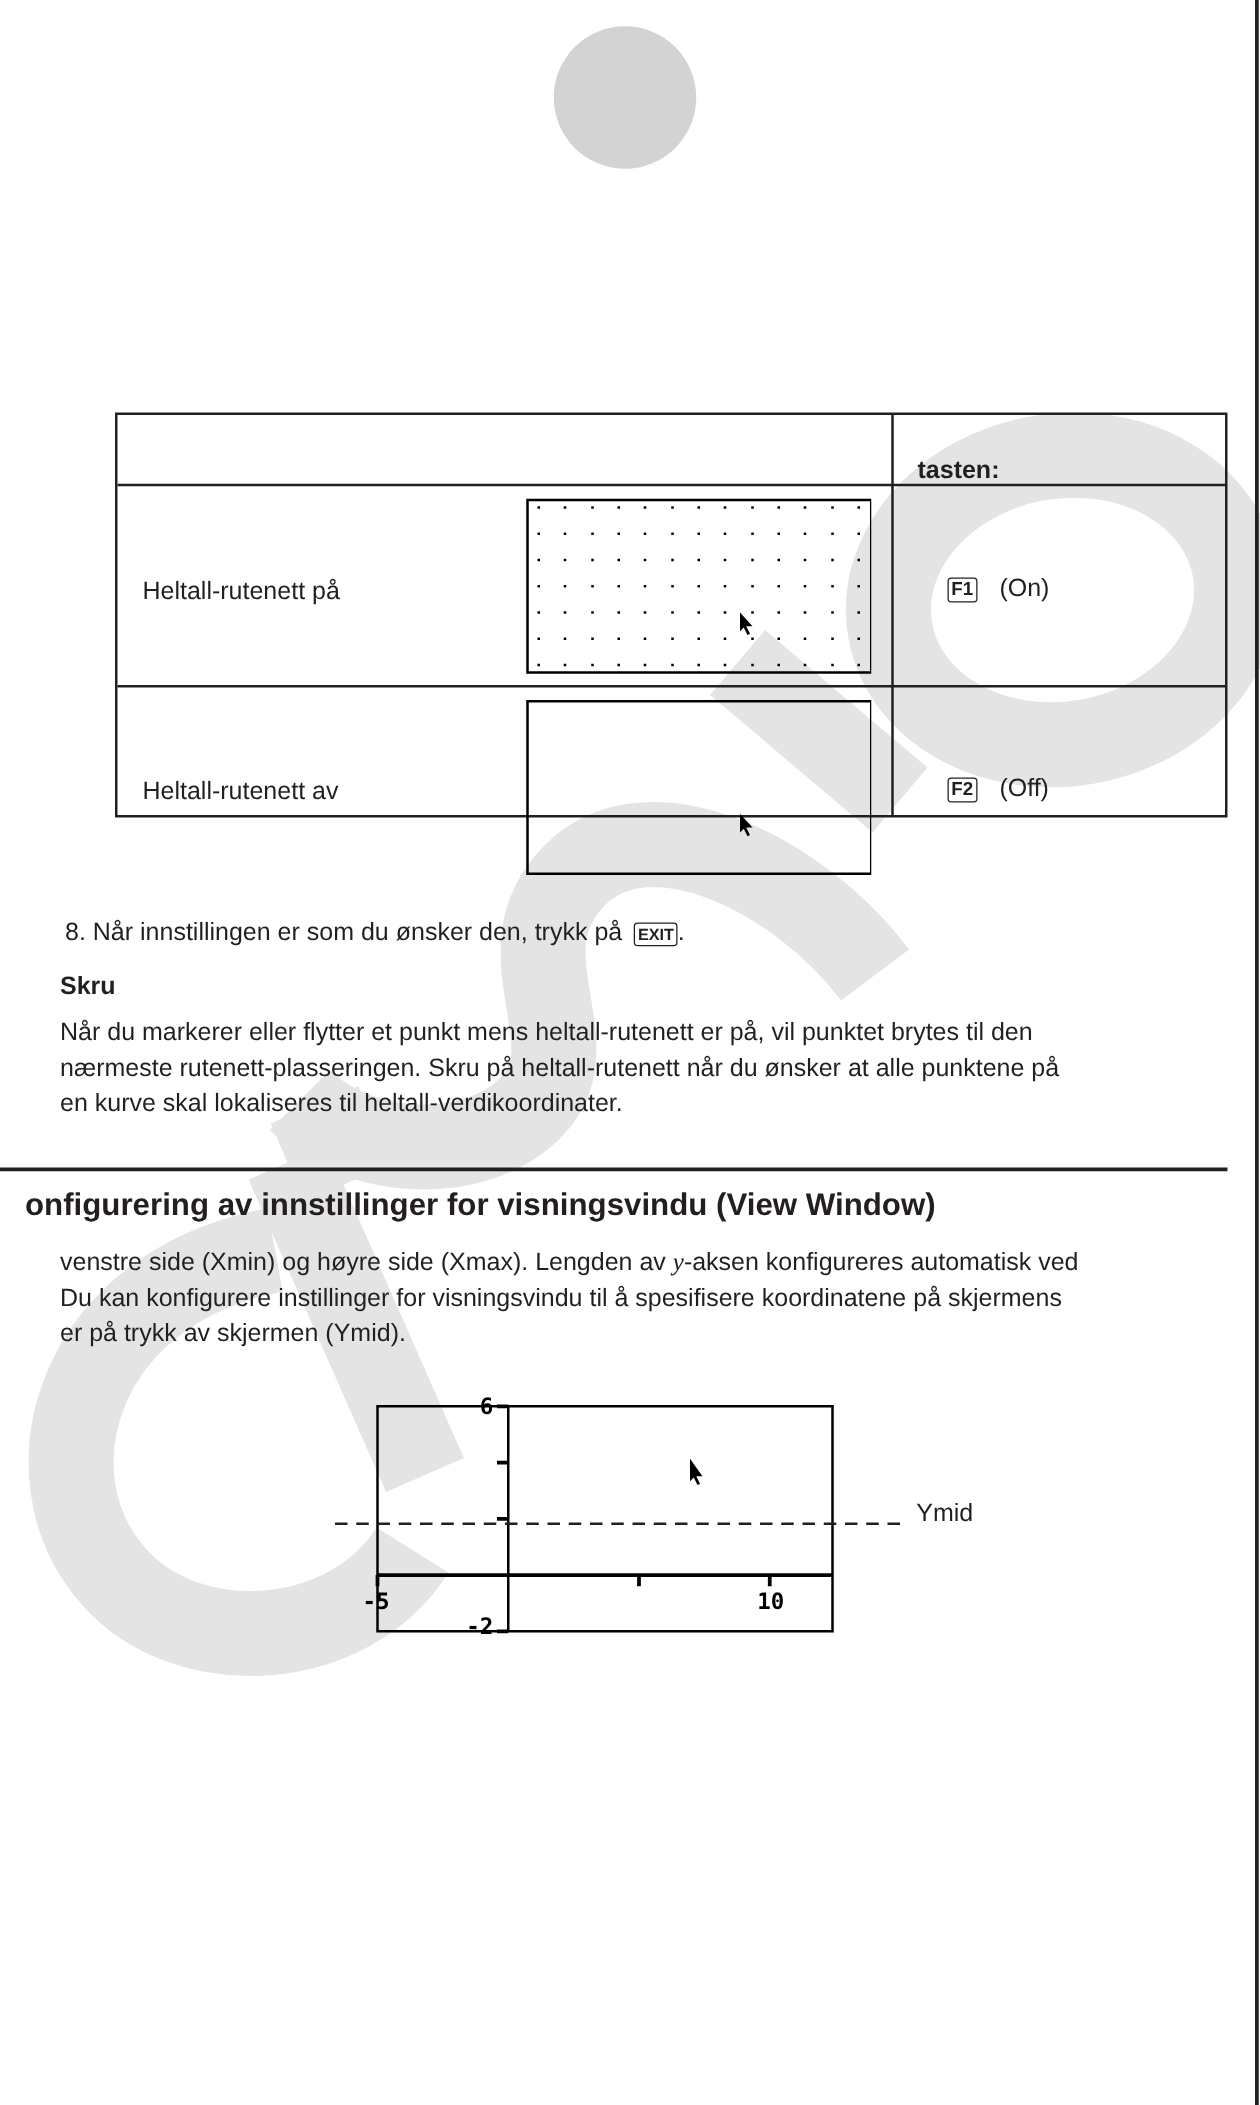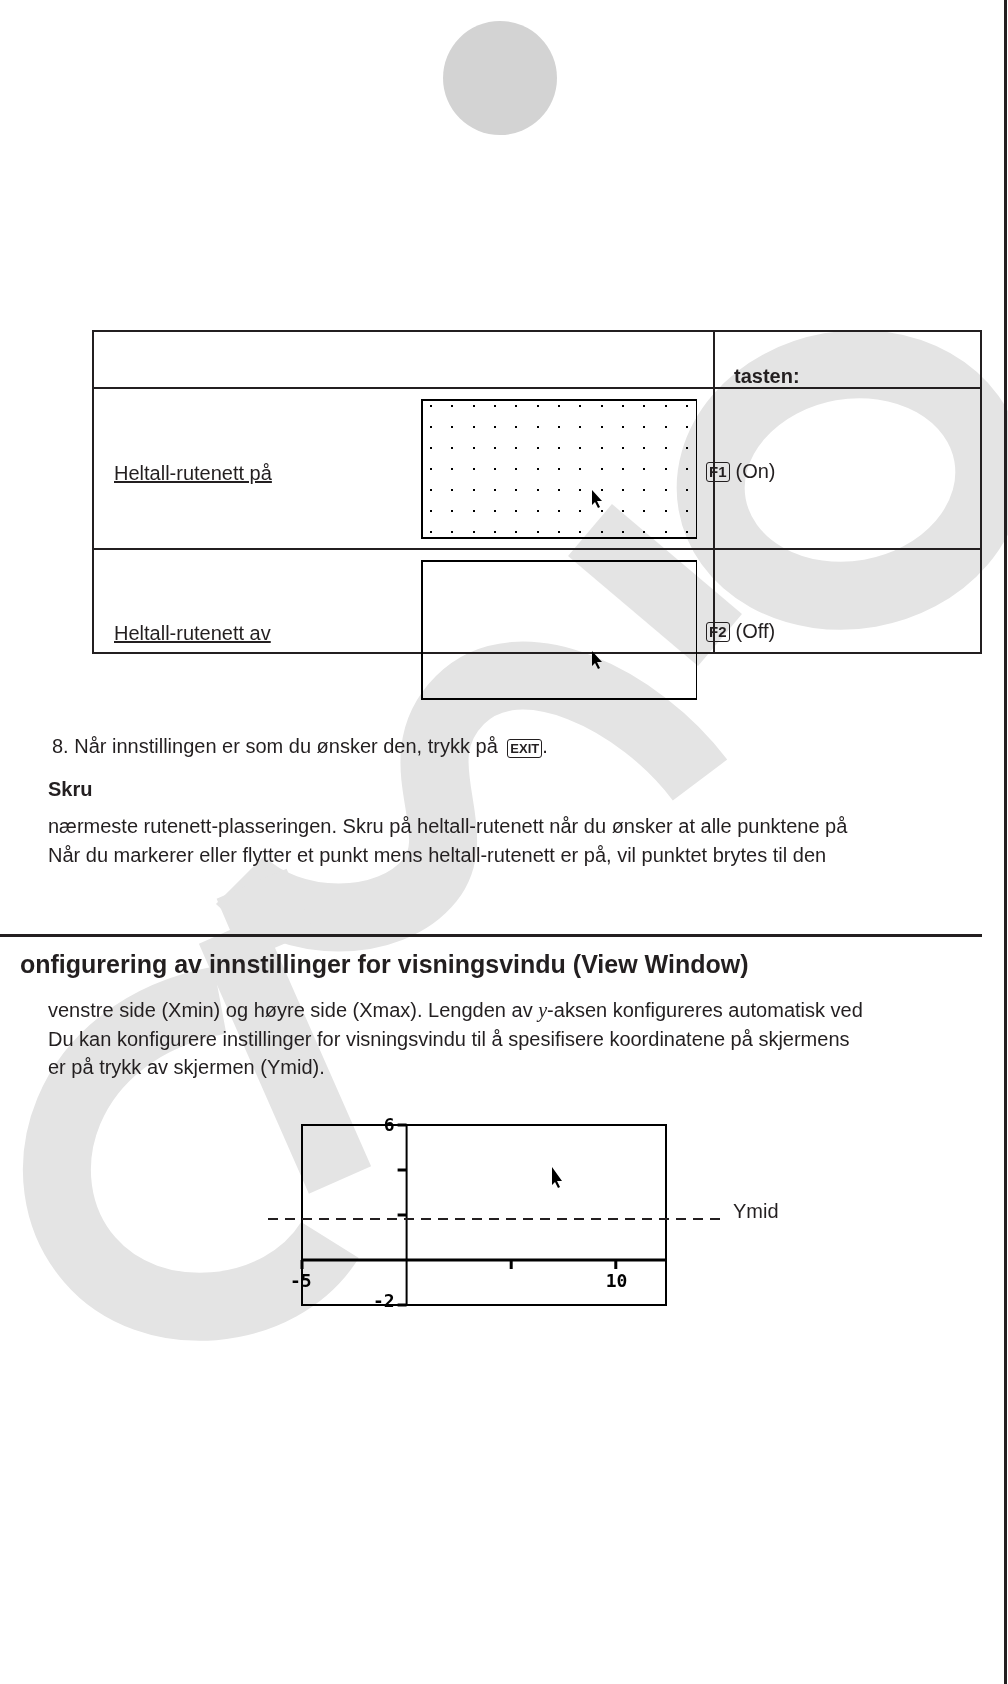--- a/index.html
+++ b/index.html
@@ -13,22 +13,22 @@
   .page-edge { position:absolute; left:1004px; top:0; width:3px; height:1684px; background:#231f20; z-index:2; }
 
   
   .binder-dot { position:absolute; left:443px; top:21px; width:114px; height:114px; border-radius:50%; background:#d3d3d3; z-index:1; }
 
   
   .tbl { position:absolute; left:92px; top:330px; width:890px; height:324px; border:2px solid #231f20; box-sizing:border-box; z-index:1; }
   .tbl .vline { position:absolute; left:619px; top:0; width:2px; height:100%; background:#231f20; }
   .tbl .hline { position:absolute; left:0; width:100%; height:2px; background:#231f20; }
   .tbl .hdr-key { position:absolute; left:640px; top:33px; font-weight:bold; font-size:20px; }
-  .row-label { position:absolute; left:20px; font-size:20px;text-decoration:underline; }
-  .key-cell { position:absolute; left:612px; font-size:20px; display:flex; align-items:center; gap:6px; }
+  .row-label { position:absolute; left:20px; font-size:20px; }
+  .key-cell { position:absolute; left:664px; font-size:20px; display:flex; align-items:center; gap:18px; }
   .keycap { display:inline-block; border:1.5px solid #231f20; border-radius:3px; font-weight:bold; font-size:15px; line-height:16px; padding:1px 2px; }
 
   
   .screen { position:absolute; border:2px solid #000; border-right-width:1px; background:transparent; box-sizing:border-box; }
   .grid-dot { position:absolute; width:2px; height:2px; background:#000; }
   .cursor { position:absolute; width:14px; height:20px; }
 
   
   .p { position:absolute; font-size:20px; line-height:28.5px; z-index:1; }
   .merk { position:absolute; left:48px; top:778px; font-weight:bold; font-size:20px; z-index:1; }
@@ -183,22 +183,23 @@
   </svg>
 </div>
 
 <div class="p" style="left:52px; top:732px;">
   <span>8.  Når innstillingen er som du ønsker den, trykk på</span>
   <span class="keycap" style="font-size:13px; line-height:15px; margin-left:4px;">EXIT</span><span>.</span>
 </div>
 
 <div class="merk">Skru</div>
 <div class="p" style="left:48px; top:812px;">
+  <div>Når du markerer eller flytter et punkt mens heltall-rutenett er på, vil punktet brytes til den</div>
   <div>nærmeste rutenett-plasseringen. Skru på heltall-rutenett når du ønsker at alle punktene på</div>
-  <div>Når du markerer eller flytter et punkt mens heltall-rutenett er på, vil punktet brytes til den</div>
+  <div>en kurve skal lokaliseres til heltall-verdikoordinater.</div>
 </div>
 
 <div class="section-rule"></div>
 <div class="section-title">onfigurering av innstillinger for visningsvindu (View Window)</div>
 <div class="p" style="left:48px; top:996px;">
   <div><span>venstre side (Xmin) og høyre side (Xmax). Lengden av </span><i class="math">y</i><span>-aksen konfigureres automatisk ved</span></div>
   <div>Du kan konfigurere instillinger for visningsvindu til å spesifisere koordinatene på skjermens</div>
   <div>er på trykk av skjermen (Ymid).</div>
 </div>
 

